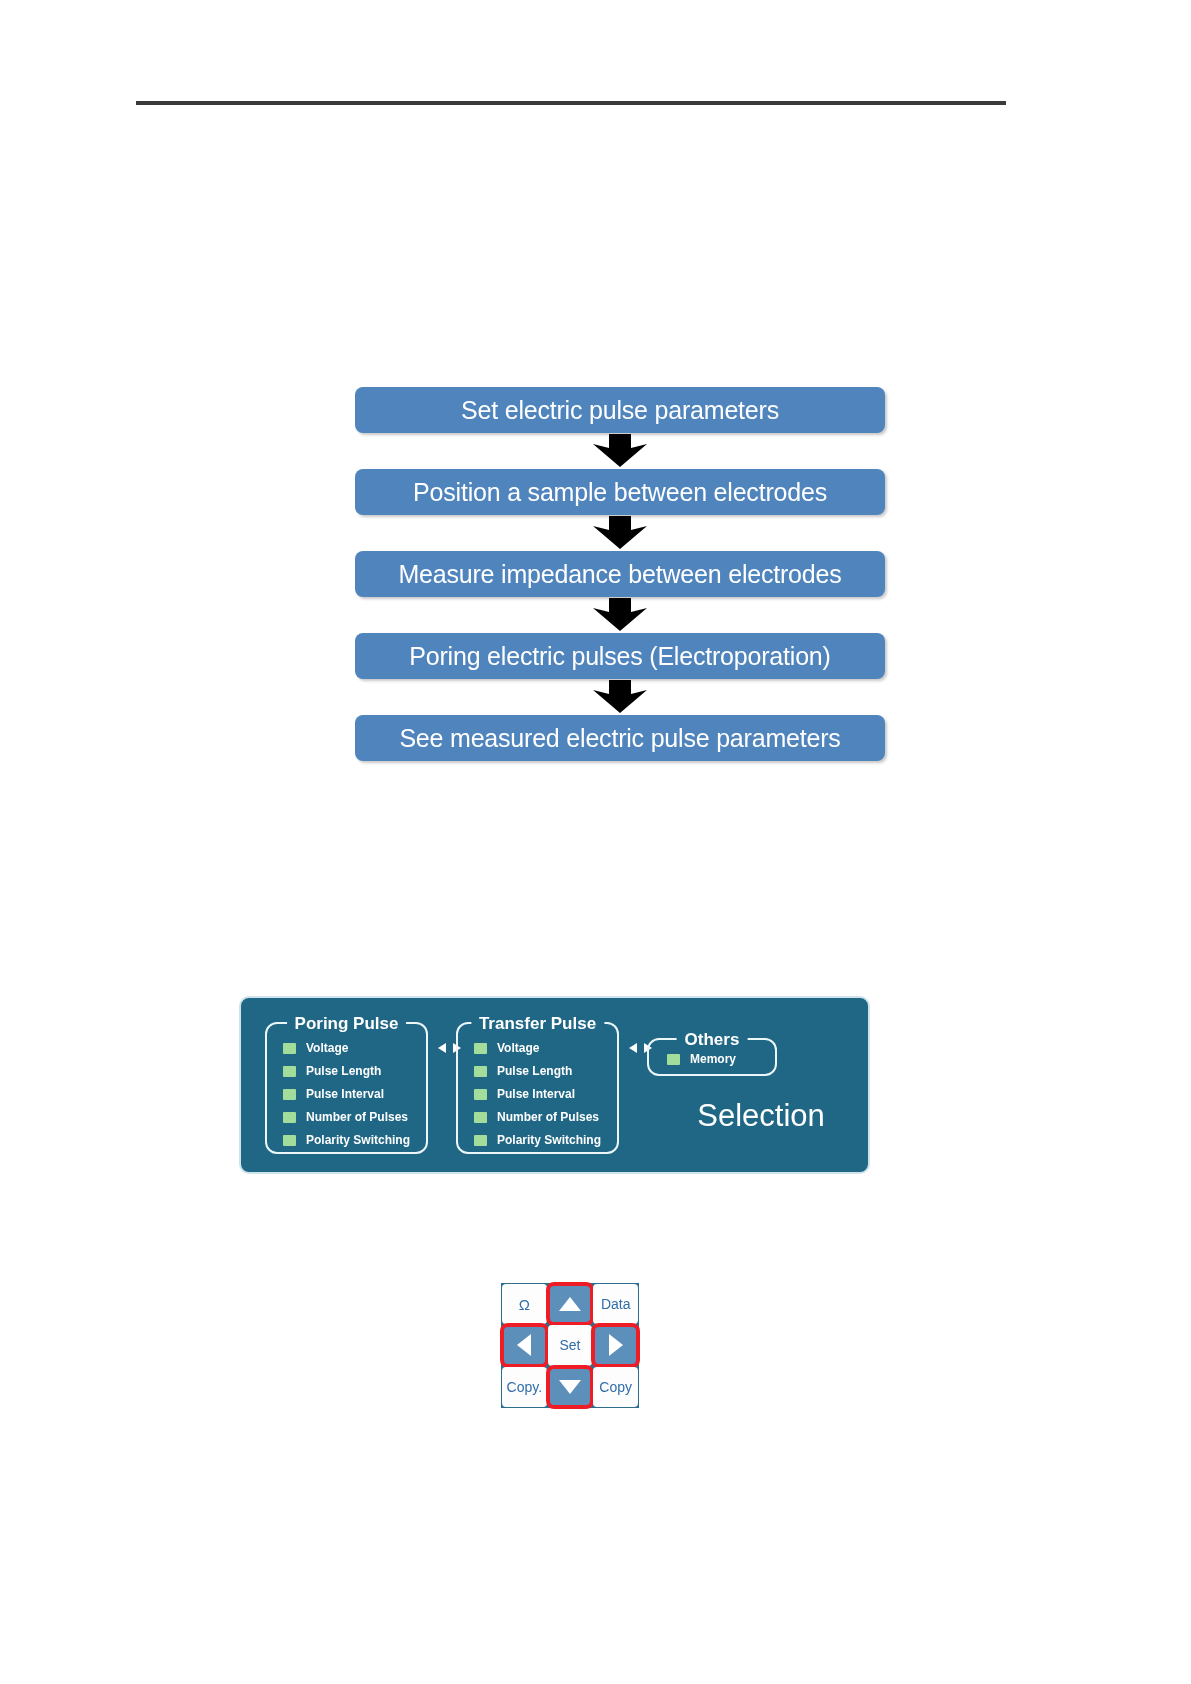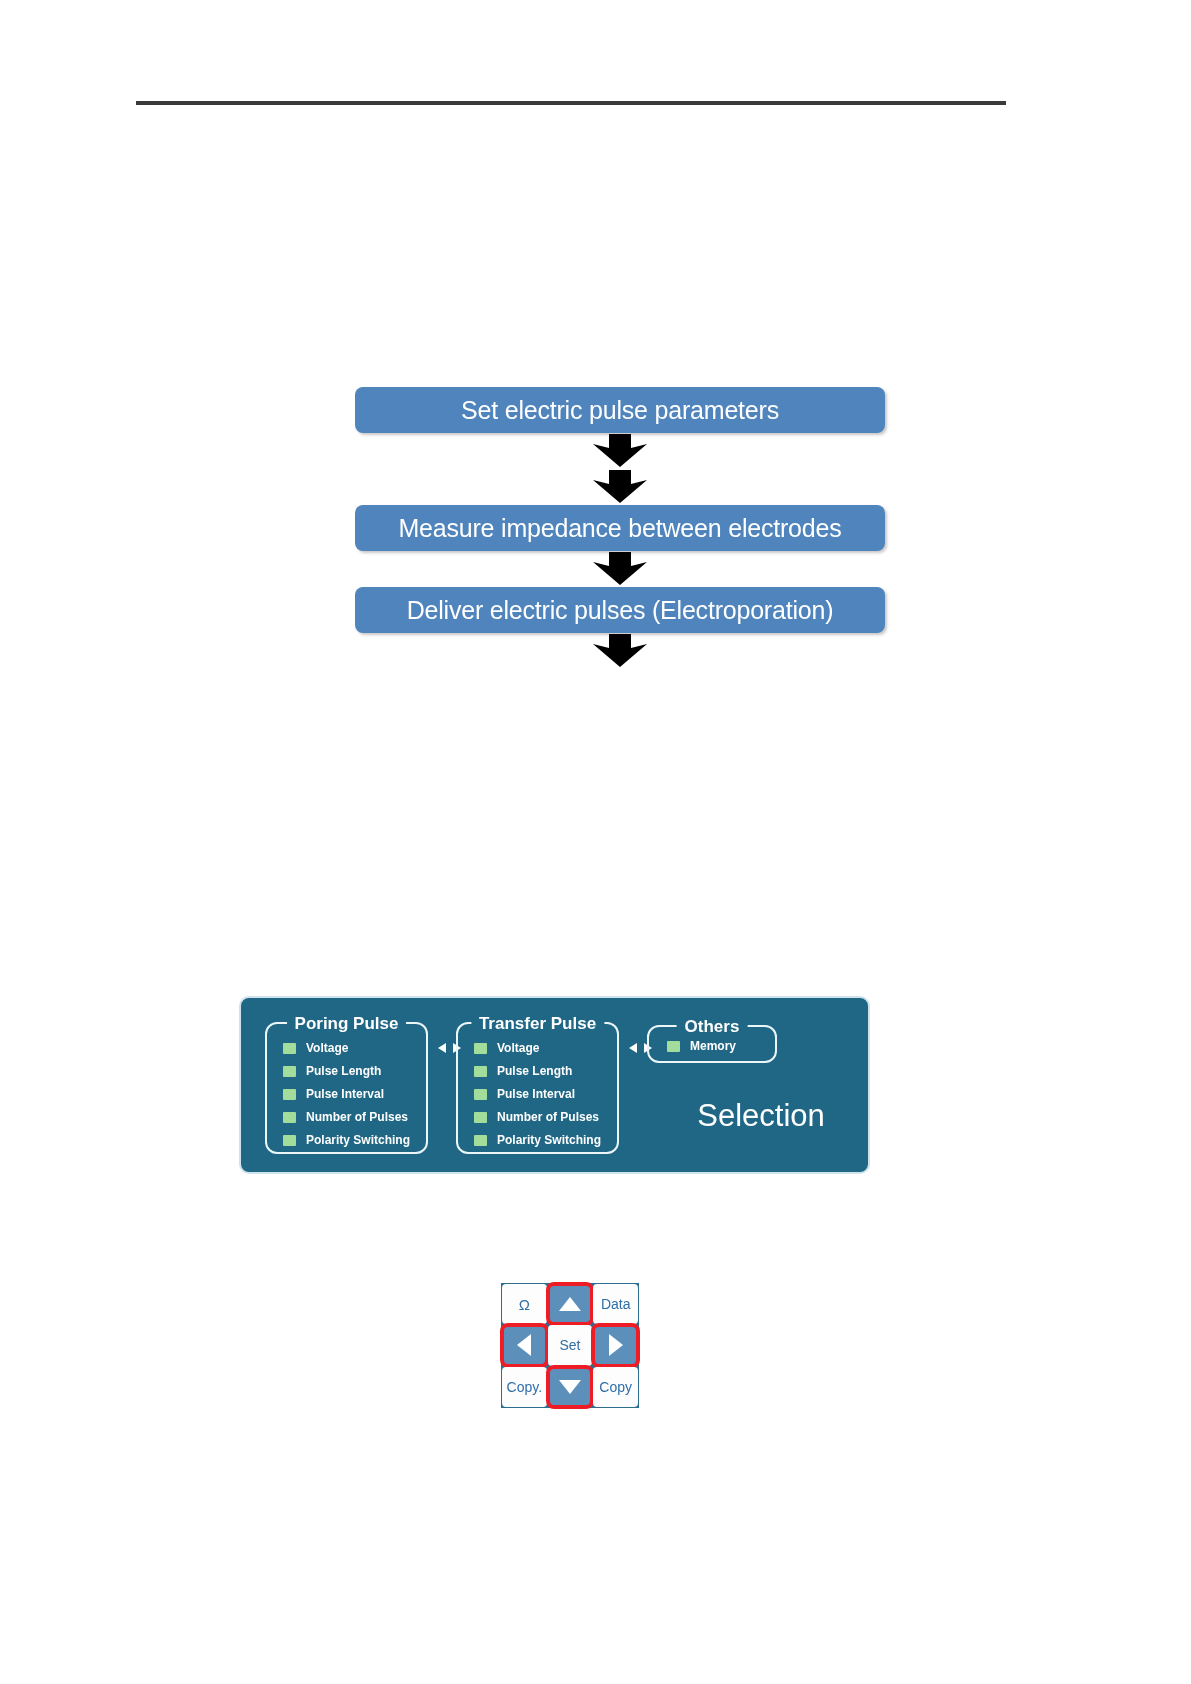--- a/index.html
+++ b/index.html
@@ -178,44 +178,50 @@
 
   <div class="flow-step">
     <span>Set electric pulse parameters</span>
   </div>
   <div class="flow-arrow">
     <svg width="70" height="34" viewBox="0 0 70 34">
       <path d="M24 0 L46 0 L46 14 L62 10 L35 33 L8 10 L24 14 Z" fill="#000000"></path>
     </svg>
   </div>
 
+  <div class="flow-step">
+    <span>Position a sample between electrodes</span>
+  </div>
   <div class="flow-arrow">
     <svg width="70" height="34" viewBox="0 0 70 34">
       <path d="M24 0 L46 0 L46 14 L62 10 L35 33 L8 10 L24 14 Z" fill="#000000"></path>
     </svg>
   </div>
 
   <div class="flow-step">
     <span>Measure impedance between electrodes</span>
   </div>
   <div class="flow-arrow">
     <svg width="70" height="34" viewBox="0 0 70 34">
       <path d="M24 0 L46 0 L46 14 L62 10 L35 33 L8 10 L24 14 Z" fill="#000000"></path>
     </svg>
   </div>
 
   <div class="flow-step">
-    <span>Deliver electric pulses (Electroporation)</span>
+    <span>Poring electric pulses (Electroporation)</span>
   </div>
   <div class="flow-arrow">
     <svg width="70" height="34" viewBox="0 0 70 34">
       <path d="M24 0 L46 0 L46 14 L62 10 L35 33 L8 10 L24 14 Z" fill="#000000"></path>
     </svg>
   </div>
 
+  <div class="flow-step">
+    <span>See measured electric pulse parameters</span>
+  </div>
 
 </div>
 
 <div id="selection-panel">
 
   <div class="fieldset" style="left:24px; top:24px; width:163px; height:132px;">
     <div class="fieldset-legend">Poring Pulse</div>
     <div style="padding:17px 0 0 16px;">
       <div class="param-row">
         <div class="param-led"></div>
@@ -277,21 +283,21 @@
 
   <div class="lr-arrows" style="left:387px; top:44px;">
     <svg width="11" height="12" viewBox="0 0 11 12">
       <path d="M9 1 L9 11 L1 6 Z" fill="#ffffff"></path>
     </svg>
     <svg width="11" height="12" viewBox="0 0 11 12">
       <path d="M2 1 L2 11 L10 6 Z" fill="#ffffff"></path>
     </svg>
   </div>
 
-  <div class="fieldset" style="left:406px; top:27px; width:130px; height:38px;">
+  <div class="fieldset" style="left:406px; top:40px; width:130px; height:38px;">
     <div class="fieldset-legend">Others</div>
     <div style="padding:12px 0 0 18px;">
       <div class="param-row" style="margin-bottom:0;">
         <div class="param-led"></div>
         <div class="param-label">Memory</div>
       </div>
     </div>
   </div>
 
   <div id="selection-word">Selection</div>

